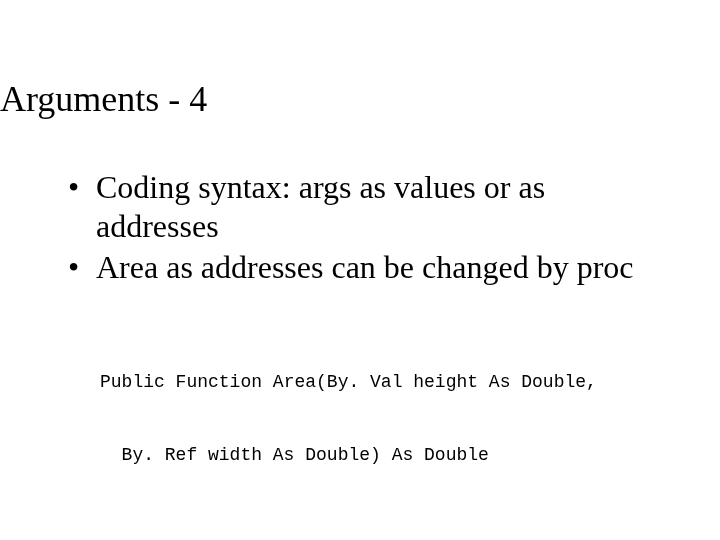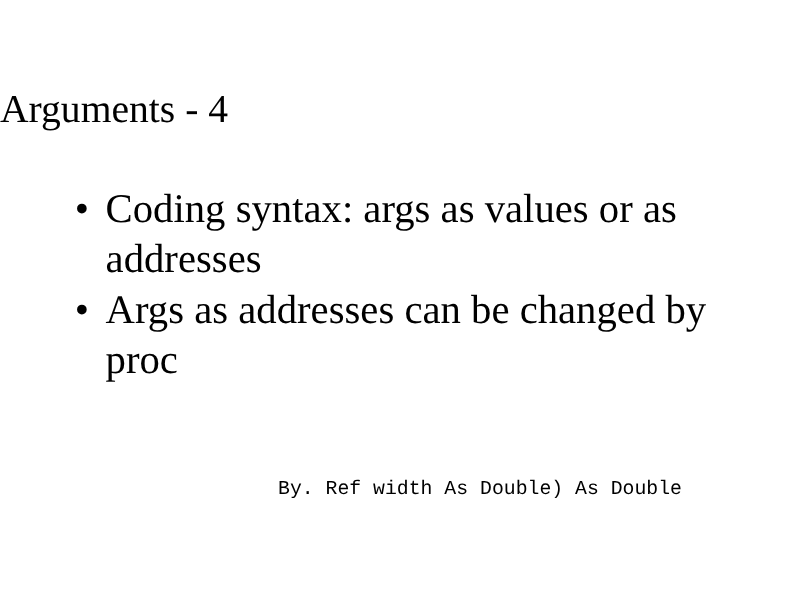--- a/index.html
+++ b/index.html
@@ -24,21 +24,21 @@
     font-weight: normal;
     margin-top: 78px;
     margin-bottom: 48px;
   }
   .bullets {
     margin: 0 60px 0 68px;
     padding: 0;
     list-style: none;
   }
   .bullets li {
-    font-size: 37px;
+    font-size: 32px;
     line-height: 1.22;
     margin-bottom: 2px;
     padding-left: 28px;
     text-indent: -28px;
   }
   .bullets li::before {
     content: "•";
     display: inline-block;
     width: 28px;
     text-indent: 0;
@@ -48,33 +48,33 @@
     font-family: "Courier New", Courier, monospace;
     font-size: 18px;
     line-height: 1.35;
     white-space: pre-wrap;
   }
   .code-line {
     display: block;
   }
   .code-indent {
     padding-left: 2ch;
-    text-align: right;
   }
 </style>
 </head>
 <body>
 
 <div class="slide">
 
   <div class="title">Arguments - 4</div>
 
   <ul class="bullets">
     <li>Coding syntax: args as values or as addresses</li>
-    <li>Args as addresses can be changed by proc</li>
+    <li>Area as addresses can be changed by proc</li>
   </ul>
 
   <div class="code-block">
+    <span class="code-line">Public Function Area(By. Val height As Double,</span>
     <span class="code-line code-indent">By. Ref width As Double) As Double</span>
     
   </div>
 
 </div>
 
 </body></html>

